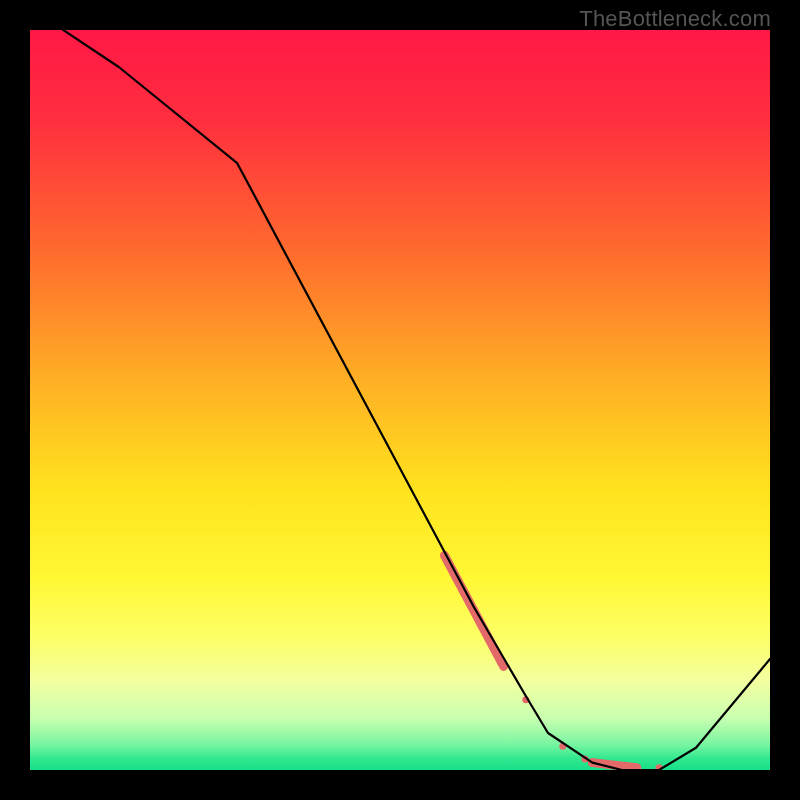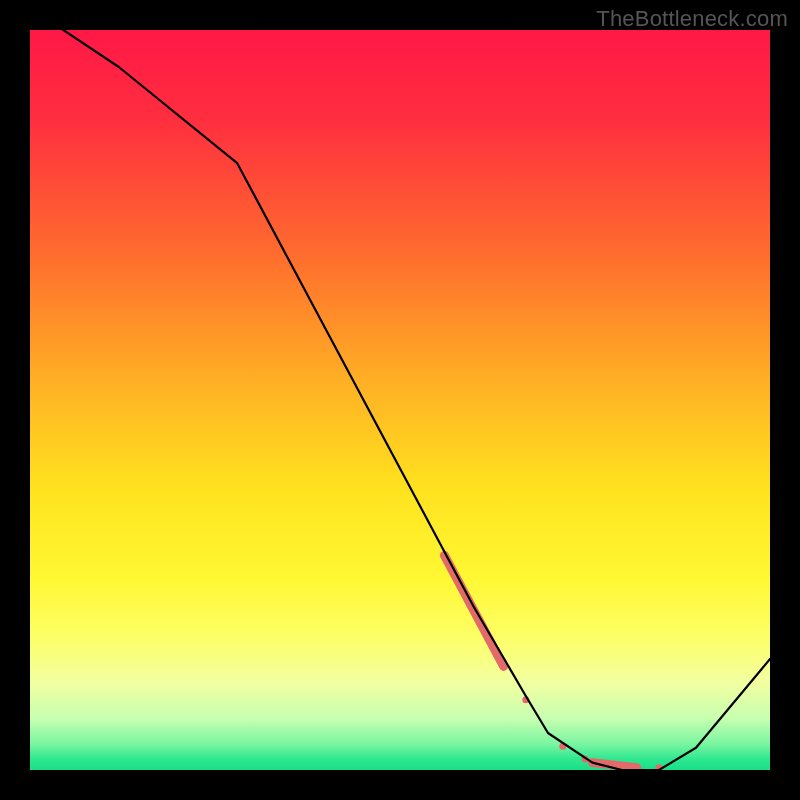--- a/index.html
+++ b/index.html
@@ -22,21 +22,21 @@
   .plot-area {
     position: absolute;
     top: 0;
     left: 0;
     width: 740px;
     height: 740px;
   }
   .watermark {
     position: absolute;
     top: 6px;
-    right: 12px;
+    right: 29px;
     color: #555;
     font-size: 22px;
     font-weight: 500;
     letter-spacing: 0.2px;
   }
   svg { display: block; }
 </style>
 </head>
 <body>
 

